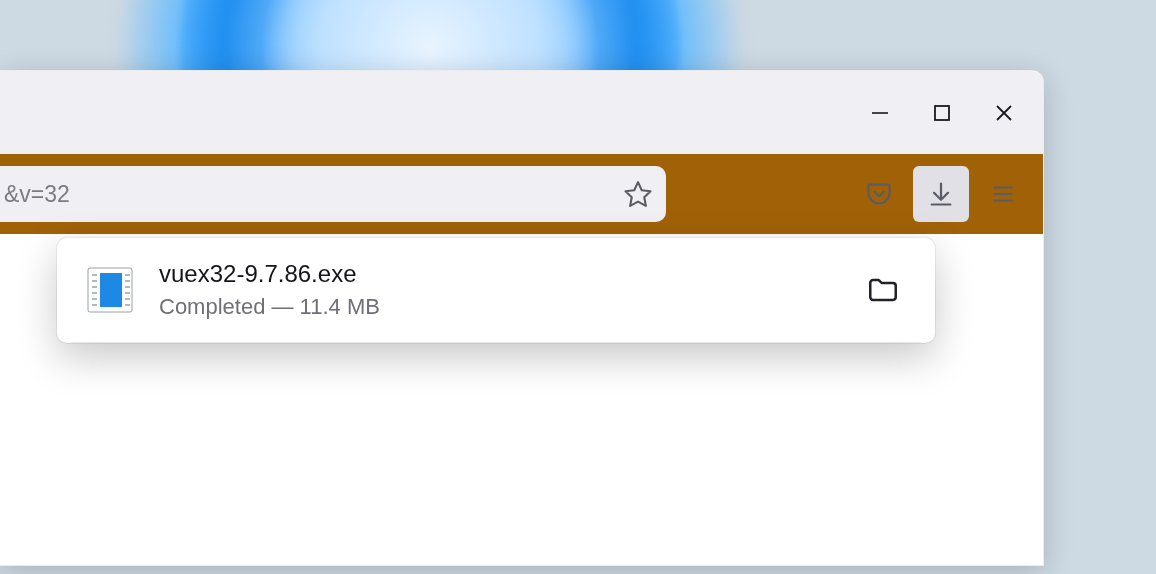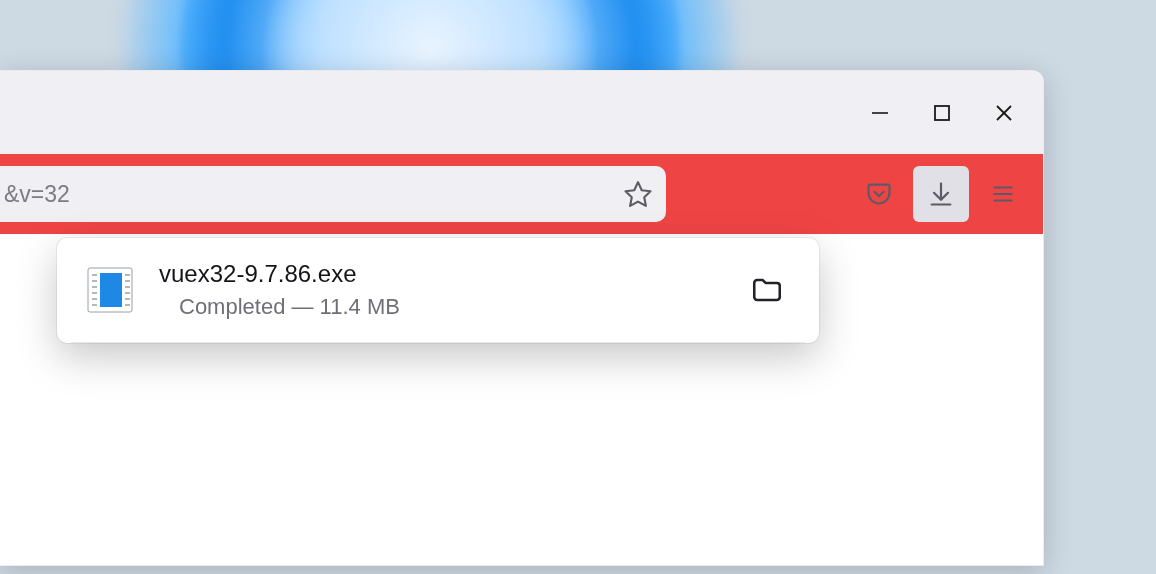--- a/index.html
+++ b/index.html
@@ -61,21 +61,21 @@
       height: 48px;
       display: flex;
       align-items: center;
       justify-content: center;
       color: #1a1a1a;
     }
     .win-btn svg { display: block; }
 
     .toolbar {
       height: 80px;
-      background: #ef4444;
+      background: #a16207;
       display: flex;
       align-items: center;
       position: relative;
     }
     .urlbar-fragment {
       position: absolute;
       left: 0;
       top: 50%;
       transform: translateY(-50%);
       height: 56px;
@@ -125,21 +125,21 @@
     .content-area {
       height: 331px; 
       background: #ffffff;
     }
 
     
     .downloads-popup {
       position: absolute;
       top: 238px;
       left: 57px;
-      width: 762px;
+      width: 878px;
       background: #ffffff;
       border-radius: 10px;
       box-shadow: 0 14px 40px rgba(0,0,0,0.22), 0 0 0 1px rgba(0,0,0,0.06);
       overflow: hidden;
     }
     .dl-item {
       display: flex;
       align-items: center;
       padding: 22px 28px 22px 26px;
     }
@@ -153,21 +153,20 @@
     .dl-name {
       font-size: 24px;
       color: #15141a;
       font-weight: 400;
       margin-bottom: 6px;
     }
     .dl-status {
       font-size: 22px;
       color: #6f6f78;
       font-weight: 400;
-      margin-left: 20px;
     }
     .dl-folder {
       width: 48px;
       height: 48px;
       display: flex;
       align-items: center;
       justify-content: center;
       color: #23222b;
       flex-shrink: 0;
     }

